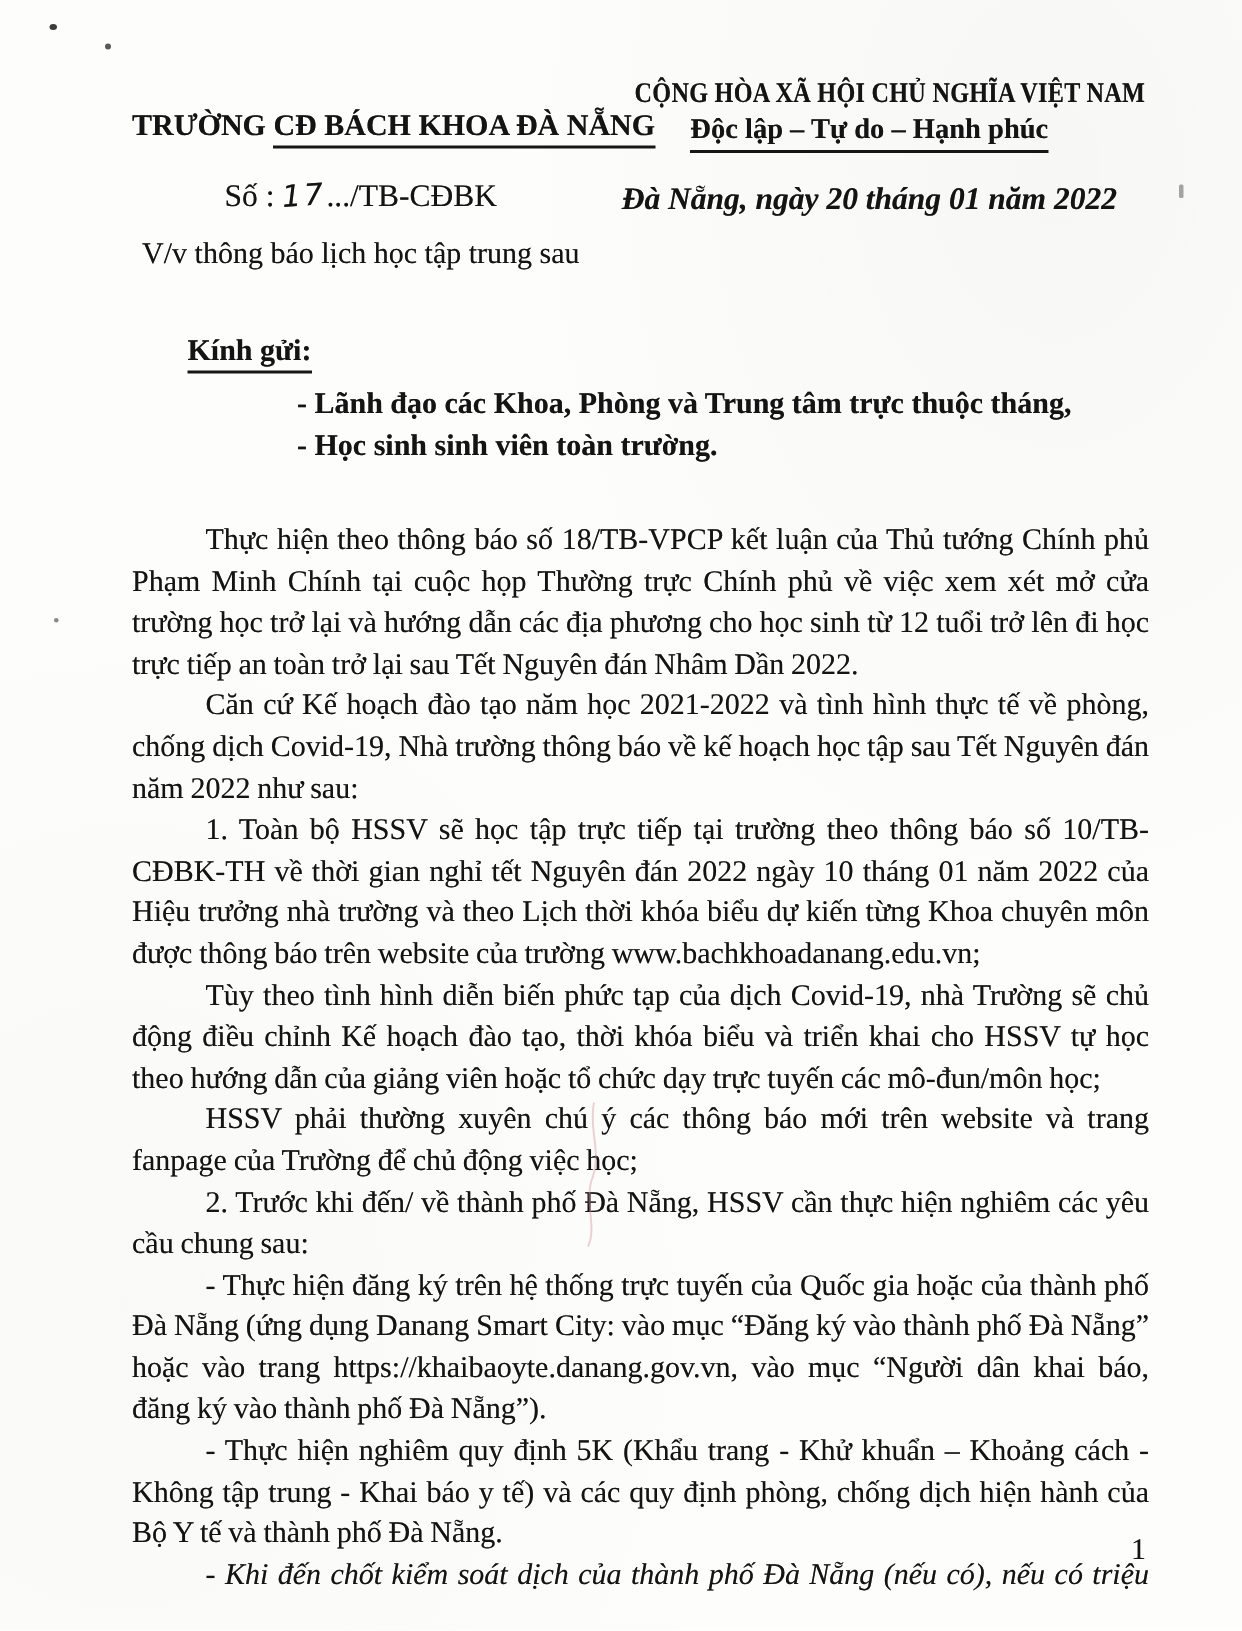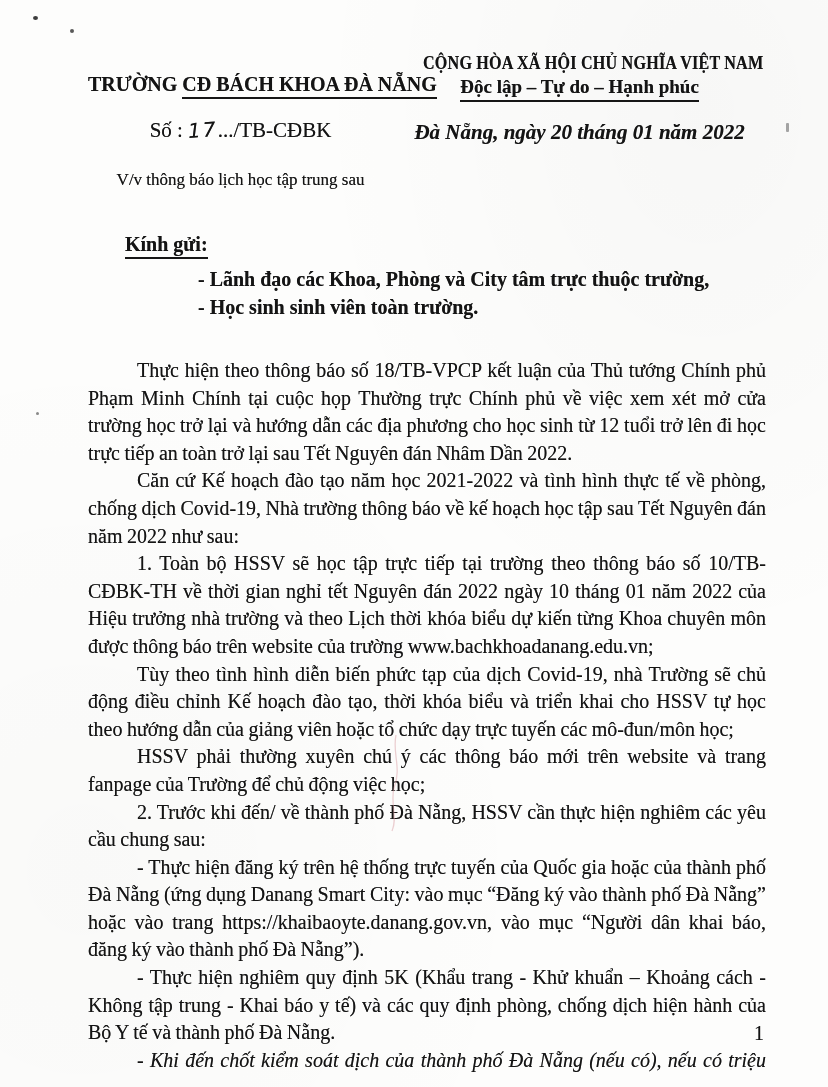--- a/index.html
+++ b/index.html
@@ -38,21 +38,21 @@
     border-bottom:2px solid #161616; padding-bottom:2px; margin-top:2px;
     white-space:nowrap;
   }
 
   .header-mid { display:flex; align-items:flex-start; margin-top:16px; }
   .doc-number { font-size:21px; white-space:nowrap; }
   .hand-number {
     font-family:"DejaVu Sans", sans-serif; font-style:italic; font-size:20px;
     display:inline-block; transform:rotate(-4deg); letter-spacing:2px;
   }
-  .subject { font-size:17px; line-height:27px; margin-top:23px; }
+  .subject { font-size:20px; line-height:27px; margin-top:13px; }
   .dateline { font-weight:bold; font-style:italic; font-size:21px; margin-top:2px; white-space:nowrap; }
 
   
   .recipients { margin-top:40px; }
   .kinh-gui { margin-left:37px; font-size:20px; font-weight:bold; }
   .kinh-gui span { display:inline-block; border-bottom:2px solid #161616; padding-bottom:1px; }
   .recipient-lines { margin-left:110px; margin-top:6px; font-weight:bold; font-size:20px; line-height:28px; }
 
   
   .body-text { margin-top:36px; font-size:20px; line-height:27.6px; text-align:justify; }
@@ -111,21 +111,21 @@
         <div class="dateline">Đà Nẵng, ngày 20 tháng 01 năm 2022</div>
       </div>
     </div>
   </header>
 
   <section class="recipients">
     <div class="kinh-gui">
       <span>Kính gửi:</span>
     </div>
     <div class="recipient-lines">
-      <div>- Lãnh đạo các Khoa, Phòng và City tâm trực thuộc trường,</div>
+      <div>- Lãnh đạo các Khoa, Phòng và Trung tâm trực thuộc tháng,</div>
       <div>- Học sinh sinh viên toàn trường.</div>
     </div>
   </section>
 
   <main class="body-text">
     <p>Thực hiện theo thông báo số 18/TB-VPCP kết luận của Thủ tướng Chính phủ Phạm Minh Chính tại cuộc họp Thường trực Chính phủ về việc xem xét mở cửa trường học trở lại và hướng dẫn các địa phương cho học sinh từ 12 tuổi trở lên đi học trực tiếp an toàn trở lại sau Tết Nguyên đán Nhâm Dần 2022.</p>
     <p>Căn cứ Kế hoạch đào tạo năm học 2021-2022 và tình hình thực tế về phòng, chống dịch Covid-19, Nhà trường thông báo về kế hoạch học tập sau Tết Nguyên đán năm 2022 như sau:</p>
     <p>1. Toàn bộ HSSV sẽ học tập trực tiếp tại trường theo thông báo số 10/TB-CĐBK-TH về thời gian nghỉ tết Nguyên đán 2022 ngày 10 tháng 01 năm 2022 của Hiệu trưởng nhà trường và theo Lịch thời khóa biểu dự kiến từng Khoa chuyên môn được thông báo trên website của trường www.bachkhoadanang.edu.vn;</p>
     <p>Tùy theo tình hình diễn biến phức tạp của dịch Covid-19, nhà Trường sẽ chủ động điều chỉnh Kế hoạch đào tạo, thời khóa biểu và triển khai cho HSSV tự học theo hướng dẫn của giảng viên hoặc tổ chức dạy trực tuyến các mô-đun/môn học;</p>
     <p>HSSV phải thường xuyên chú ý các thông báo mới trên website và trang fanpage của Trường để chủ động việc học;</p>

